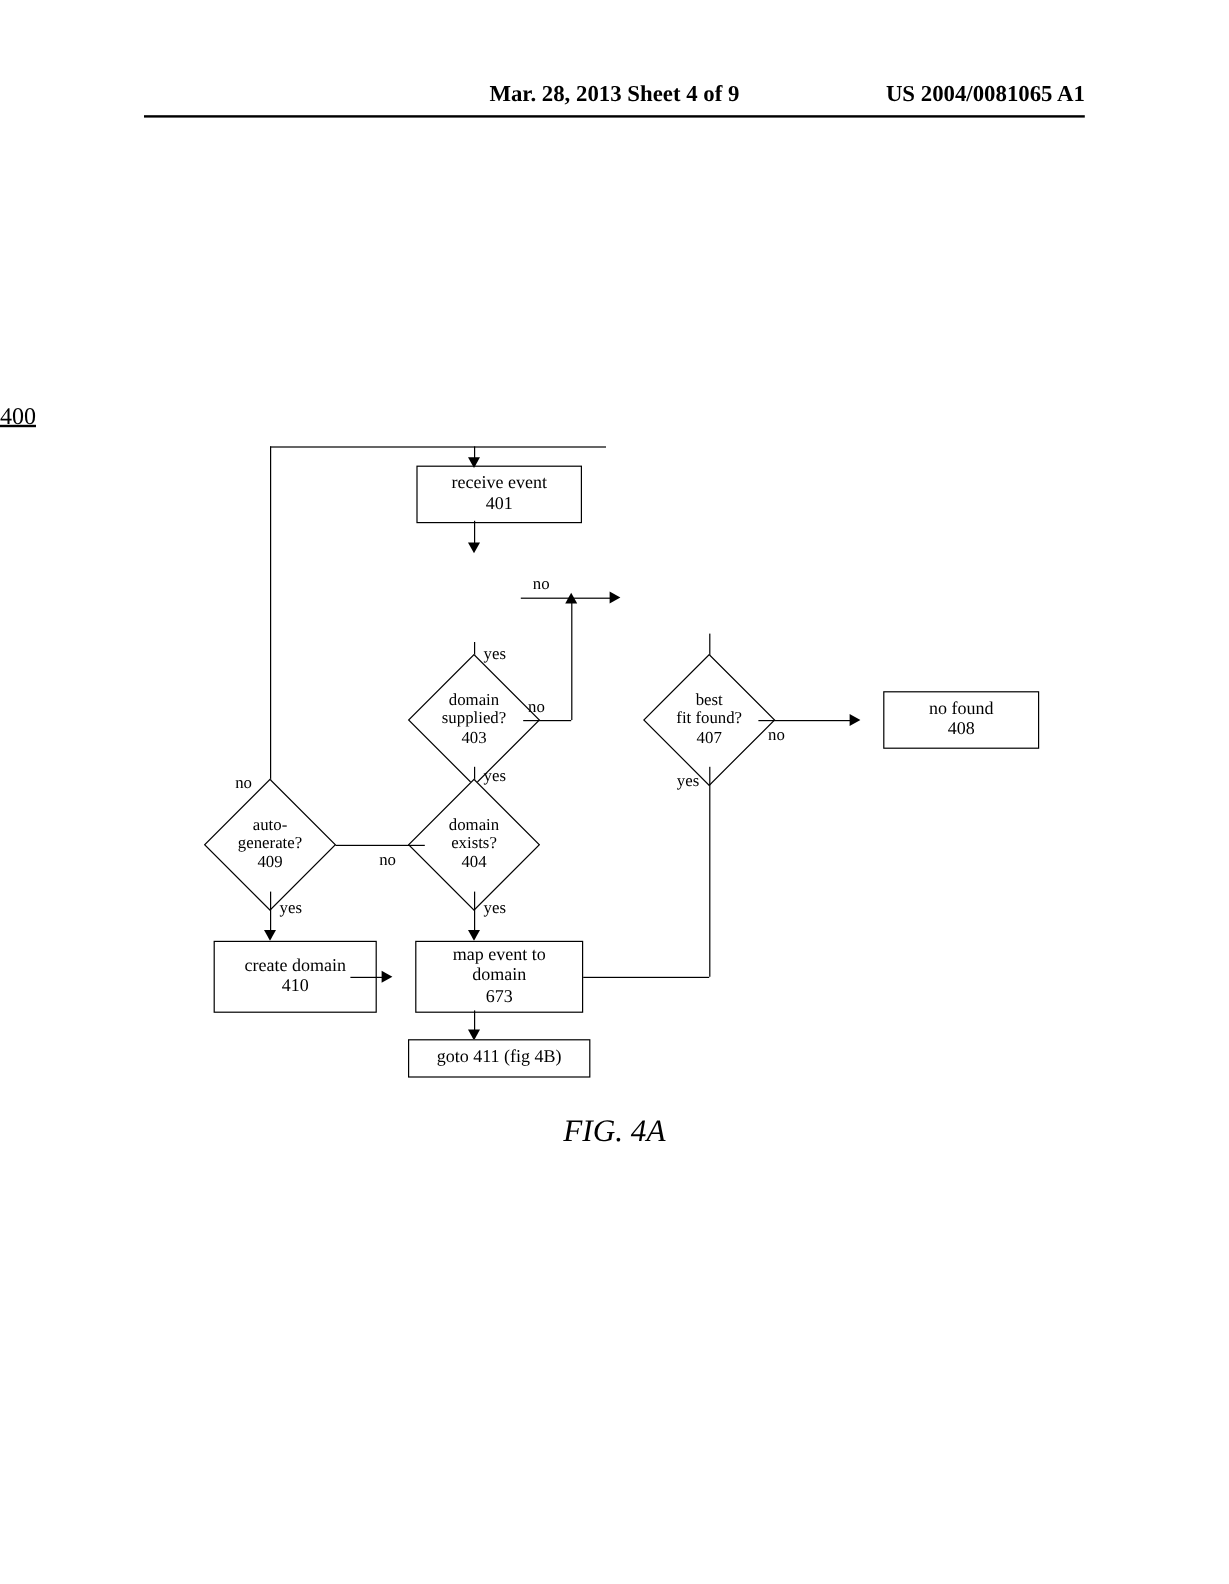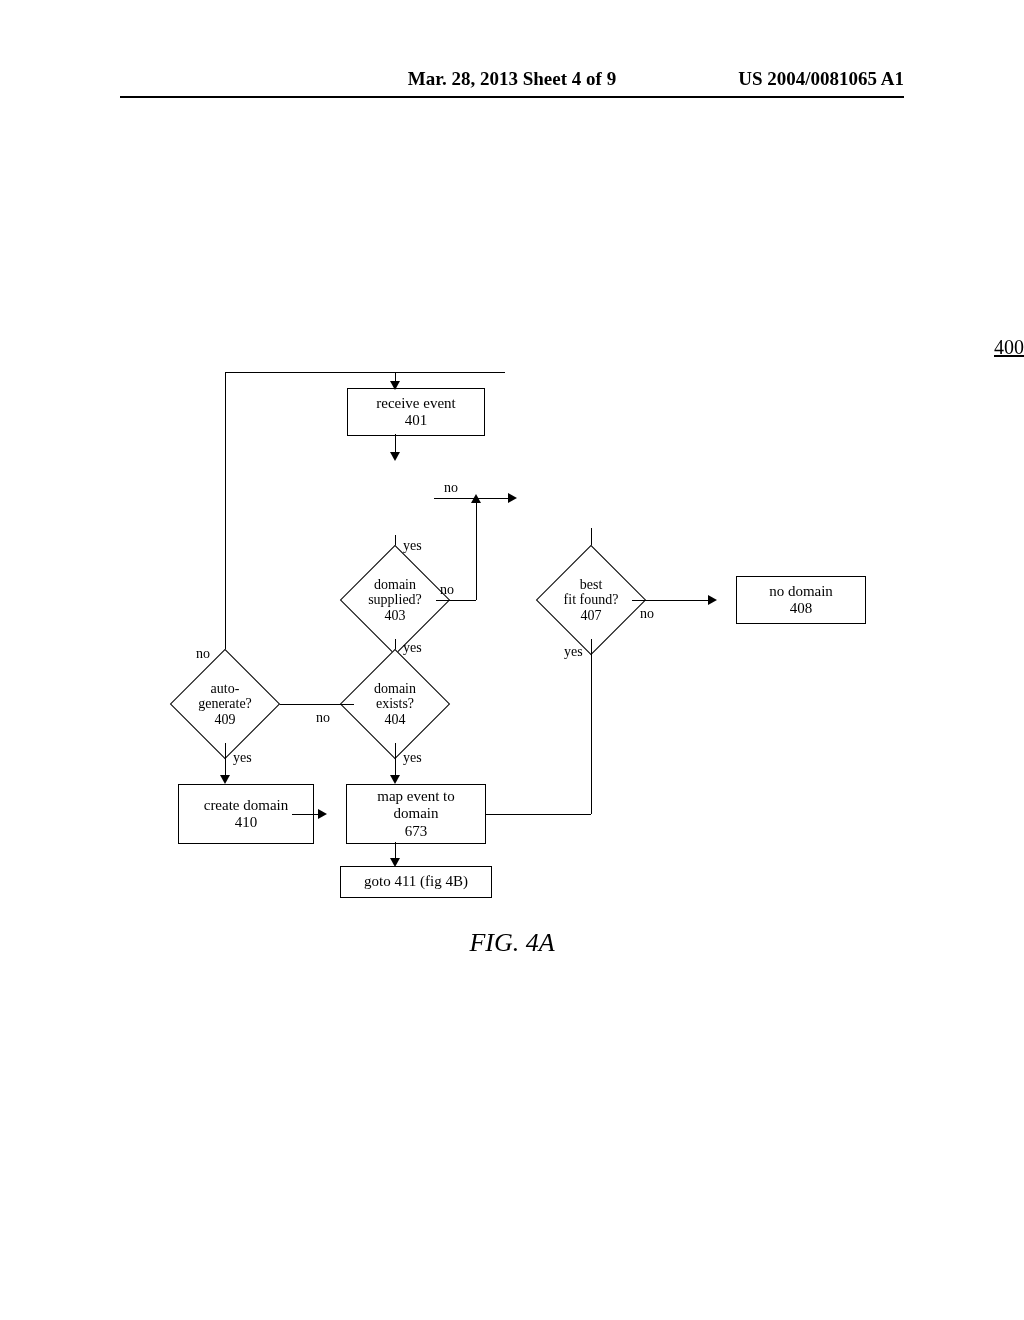--- a/index.html
+++ b/index.html
@@ -37,21 +37,21 @@
   .canvas {
     position: absolute;
     left: 0; top: 0;
     width: 1024px;
     height: 1320px;
   }
   .figref {
     position: absolute;
     top: 336px;
     width: 100%;
-    text-align: right;
+    text-align: left;
     font-size: 20px;
     text-decoration: underline;
   }
   .fig-caption {
     position: absolute;
     top: 928px;
     width: 100%;
     text-align: center;
     font-style: italic;
     font-size: 26px;
@@ -184,21 +184,21 @@
     <div class="hline" style="left:632px; top:600px; width:80px;"></div>
     <div class="arrow-right" style="left:708px; top:595px;"></div>
     <div class="edge-lbl" style="left:640px; top:606px;">no</div>
 
     <div class="vline" style="left:591px; top:639px; height:175px;"></div>
     <div class="hline" style="left:474px; top:814px; width:117px;"></div>
     <div class="arrow-left" style="left:467px; top:809px;"></div>
     <div class="edge-lbl" style="left:564px; top:644px;">yes</div>
 
     <div class="box" style="left:716px; top:576px; width:128px; height:46px;">
-      <div>no domain</div>
+      <div>no found</div>
       <div class="uline">408</div>
     </div>
 
     <div class="diamond-wrap" style="left:356px; top:665px; width:78px; height:78px;">
       <div class="diamond"></div>
       <div class="dlabel">
         <div>domain</div>
         <div>exists?</div>
         <div class="uline">404</div>
       </div>

